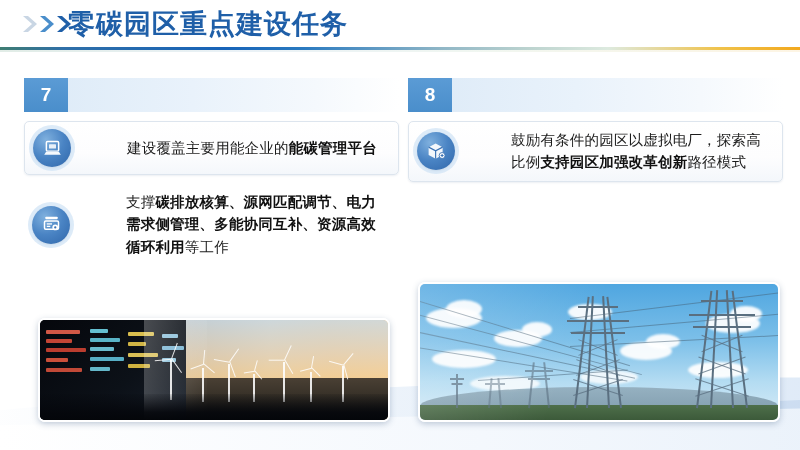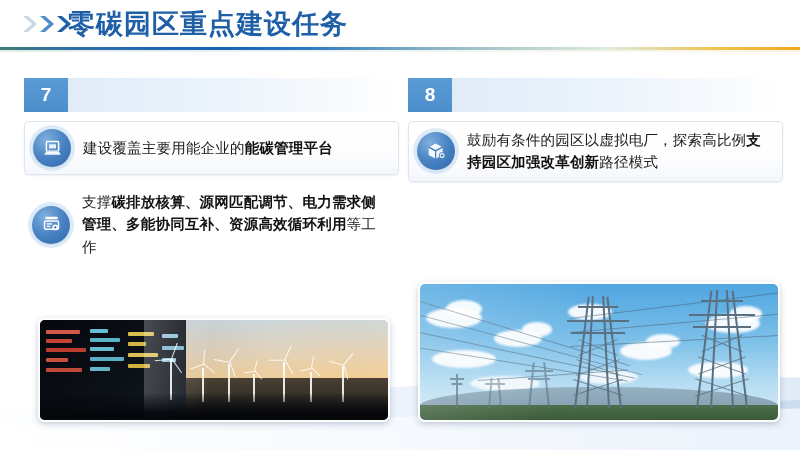--- a/index.html
+++ b/index.html
@@ -84,20 +84,21 @@
   .card-icon{
     flex:0 0 38px;width:38px;height:38px;border-radius:50%;
     background:radial-gradient(circle at 34% 28%,#7fb0de 0%,#4a84c4 48%,#2f66aa 100%);
     box-shadow:0 0 0 4px rgba(210,228,245,.75),0 1px 2px rgba(40,70,110,.35);
     display:flex;align-items:center;justify-content:center;
     margin-right:12px;
   }
   .card-text{
     color:#1b1b1b;font-size:14.5px;line-height:1.55;
     letter-spacing:.2px;
+    margin-left:44px;
   }
   .card-text b{font-weight:700;color:#111111;}
 
   
   .photo{
     position:absolute;border:2px solid #ffffff;border-radius:7px;
     box-shadow:0 2px 6px rgba(60,90,130,.30);
     overflow:hidden;
   }
   .photo-left{left:38px;top:318px;width:348px;height:100px;}

